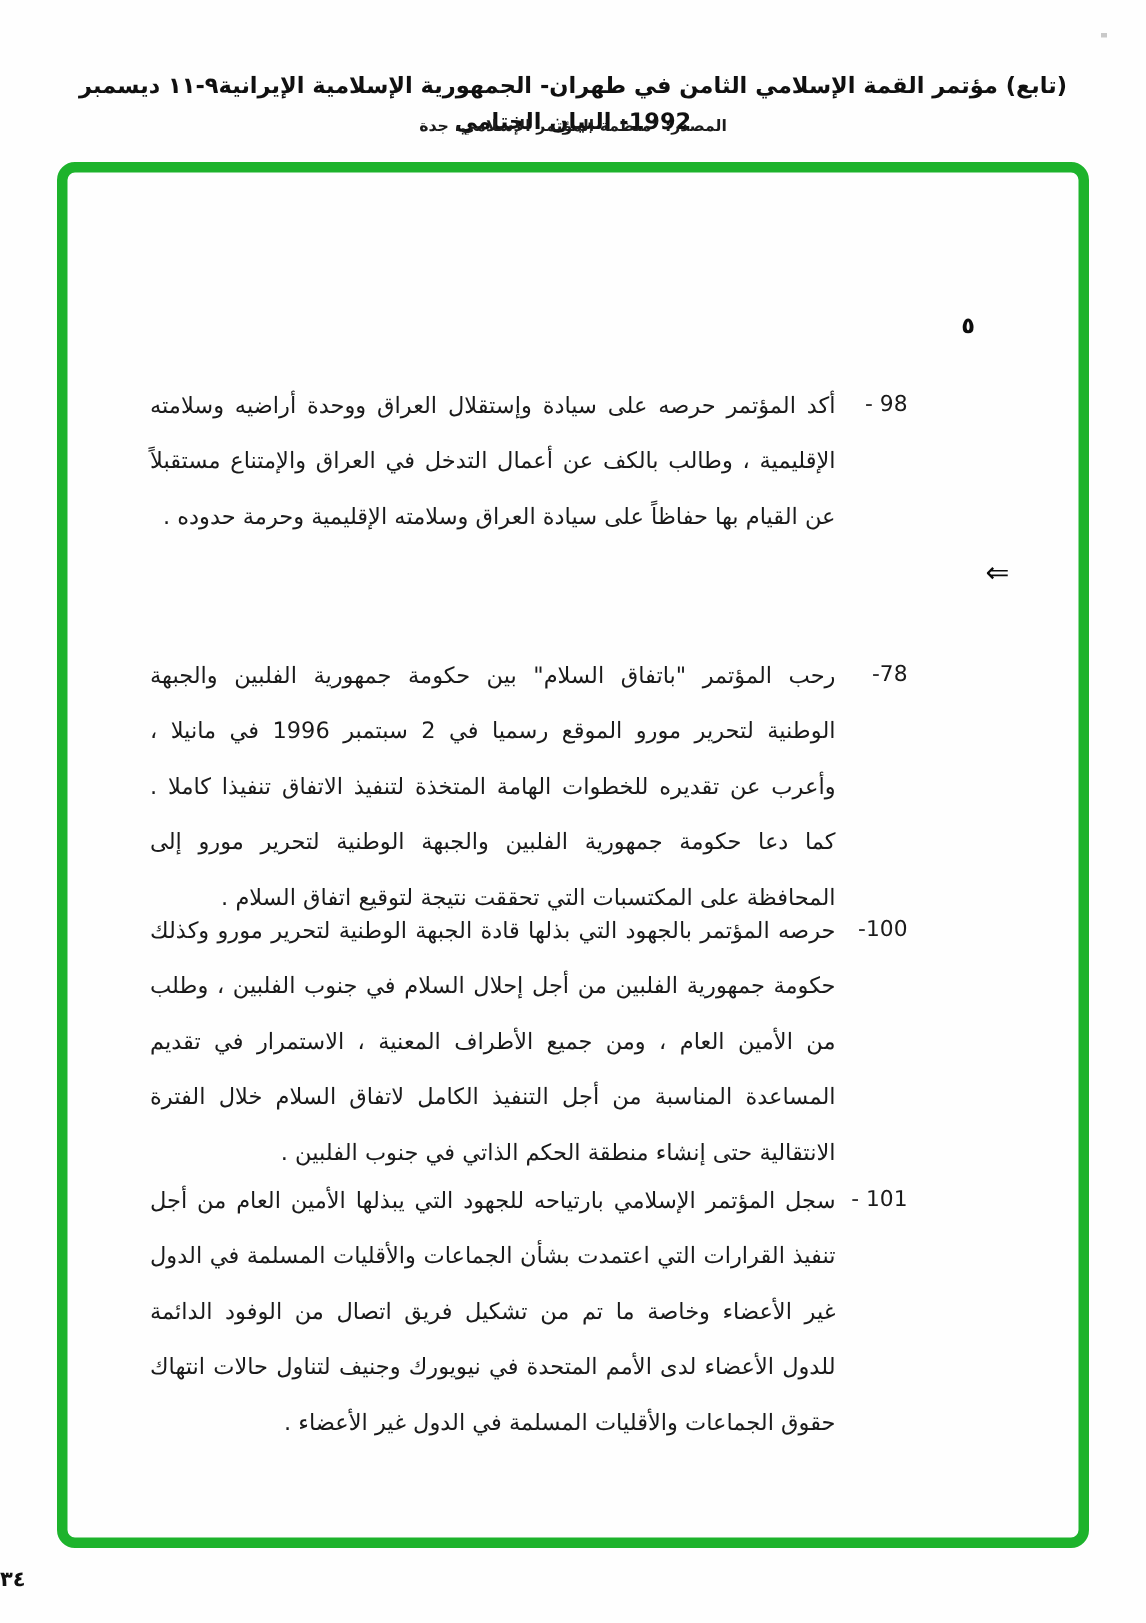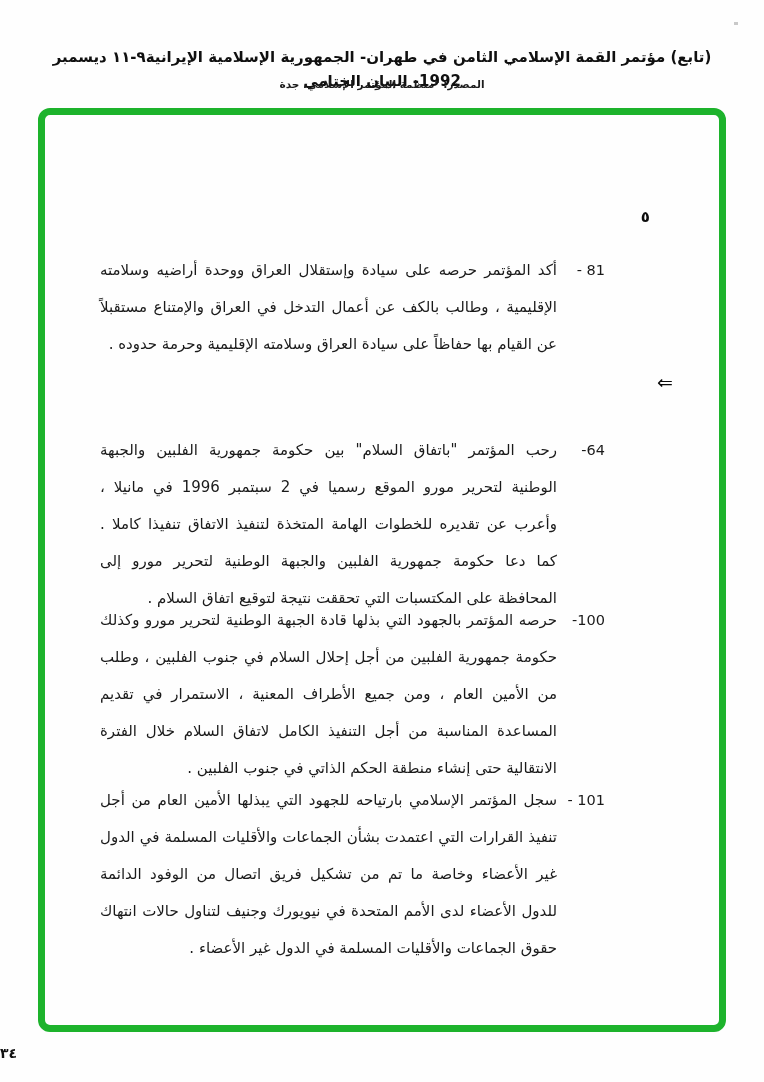--- a/index.html
+++ b/index.html
@@ -132,33 +132,33 @@
 
   <div class="hdr-source">المصدر: "منظمة المؤتمر الإسلامي، جدة</div>
 
   <div class="frame"></div>
 
   <div class="h1row">
     <span class="marker">٥</span>
   </div>
 
   <div class="para p98">
-    <span class="num">81 -</span>
+    <span class="num">98 -</span>
     <div class="body">
       <b class="lead">أكد</b>
       <span>المؤتمر حرصه على سيادة وإستقلال العراق ووحدة أراضيه وسلامته الإقليمية ، وطالب بالكف عن أعمال التدخل في العراق والإمتناع مستقبلاً عن القيام بها حفاظاً على سيادة العراق وسلامته الإقليمية وحرمة حدوده .</span>
     </div>
   </div>
 
   <div class="h2row">
     <span class="marker">⇐</span>
   </div>
 
   <div class="para p99">
-    <span class="num">64-</span>
+    <span class="num">78-</span>
     <div class="body">
       <b class="lead">رحب</b>
       <span>المؤتمر "باتفاق السلام" بين حكومة جمهورية الفلبين والجبهة الوطنية لتحرير مورو الموقع رسميا في 2 سبتمبر 1996 في مانيلا ، وأعرب عن تقديره للخطوات الهامة المتخذة لتنفيذ الاتفاق تنفيذا كاملا . كما دعا حكومة جمهورية الفلبين والجبهة الوطنية لتحرير مورو إلى المحافظة على المكتسبات التي تحققت نتيجة لتوقيع اتفاق السلام .</span>
     </div>
   </div>
 
   <div class="para p100">
     <span class="num">100-</span>
     <div class="body">
       <b class="lead">حرصه</b>

